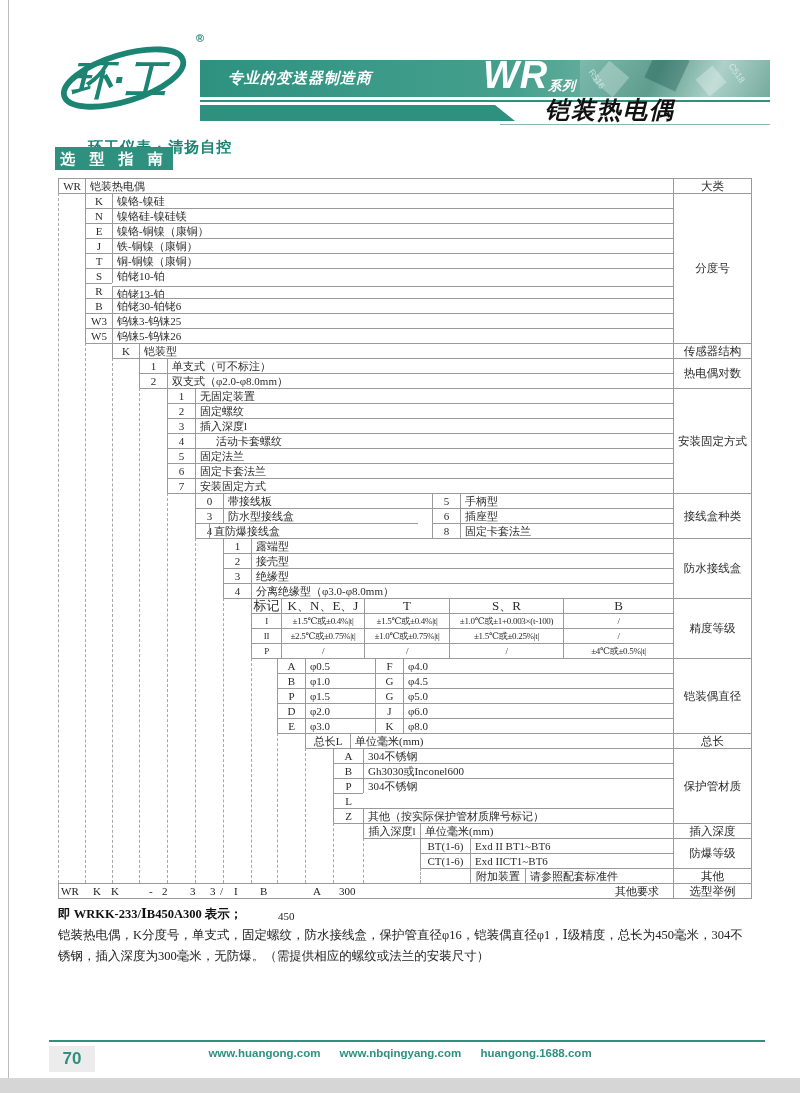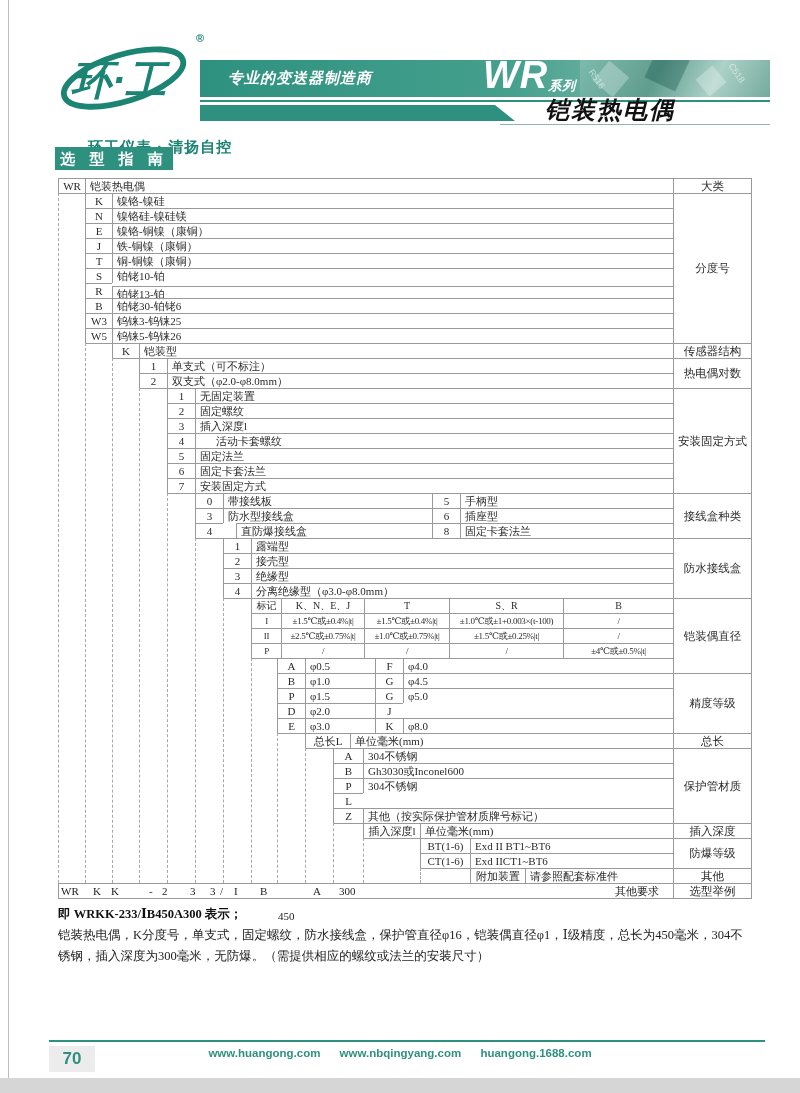--- a/index.html
+++ b/index.html
@@ -31,21 +31,21 @@
          font-size:15px;font-weight:bold;text-align:center;line-height:23px;letter-spacing:5px;}
 
   
   #tbl{position:absolute;left:0;top:0;width:800px;height:1093px;
        font-family:"Liberation Serif","DejaVu Serif",serif;}
   .cell{position:absolute;box-sizing:border-box;height:15px;line-height:14px;font-size:11px;color:#2b2b2b;
         border-top:1px solid #9a9a9a;border-left:1px solid #9a9a9a;white-space:nowrap;overflow:hidden;}
   .cell.code{text-align:center;}
   .cell.txt{padding-left:4px;text-align:left;}
   .cell.small{font-size:9px;letter-spacing:-0.3px;text-align:center;padding-left:0;}
-  .cell.hdr{font-size:10px;text-align:center;padding-left:0;}
+  .cell.hdr{font-size:13px;text-align:center;padding-left:0;}
   .cell.bb{border-bottom:1px solid #9a9a9a;height:16px;}
   .dash{position:absolute;width:0;border-left:1px dashed #a8a8a8;}
   .labelbox{position:absolute;box-sizing:border-box;border:1px solid #9a9a9a;}
   .labelcell{box-sizing:border-box;display:flex;align-items:center;justify-content:center;
              font-size:11.5px;color:#2b2b2b;border-bottom:1px solid #9a9a9a;}
   .labelcell:last-child{border-bottom:none;}
   .exbox{position:absolute;box-sizing:border-box;border-top:1px solid #9a9a9a;border-bottom:1px solid #9a9a9a;
          border-left:1px solid #9a9a9a;height:16px;font-size:11px;line-height:15px;}
   .excode{position:absolute;top:0;}
   .exreq{position:absolute;right:14px;top:0;}
@@ -141,21 +141,21 @@
       <div class="cell txt" style="left: 195px; top: 478px; width: 478px;">安装固定方式</div>
       <div class="cell code" style="left: 195px; top: 493px; width: 28px;">0</div>
       <div class="cell txt" style="left: 223px; top: 493px; width: 209px;">带接线板</div>
       <div class="cell code" style="left: 432px; top: 493px; width: 28px;">5</div>
       <div class="cell txt" style="left: 460px; top: 493px; width: 213px;">手柄型</div>
       <div class="cell code" style="left: 195px; top: 508px; width: 28px;">3</div>
       <div class="cell txt" style="left: 223px; top: 508px; width: 209px;">防水型接线盒</div>
       <div class="cell code" style="left: 432px; top: 508px; width: 28px;">6</div>
       <div class="cell txt" style="left: 460px; top: 508px; width: 213px;">插座型</div>
       <div class="cell code bb" style="left: 195px; top: 523px; width: 28px;">4</div>
-      <div class="cell txt" style="left: 236px; top: 523px; width: 209px;">直防爆接线盒</div>
+      <div class="cell txt" style="left: 209px; top: 523px; width: 209px;">直防爆接线盒</div>
       <div class="cell code" style="left: 432px; top: 523px; width: 28px;">8</div>
       <div class="cell txt" style="left: 460px; top: 523px; width: 213px;">固定卡套法兰</div>
       <div class="cell code" style="left: 223px; top: 538px; width: 28px;">1</div>
       <div class="cell txt" style="left: 251px; top: 538px; width: 422px;">露端型</div>
       <div class="cell code" style="left: 223px; top: 553px; width: 28px;">2</div>
       <div class="cell txt" style="left: 251px; top: 553px; width: 422px;">接壳型</div>
       <div class="cell code" style="left: 223px; top: 568px; width: 28px;">3</div>
       <div class="cell txt" style="left: 251px; top: 568px; width: 422px;">绝缘型</div>
       <div class="cell code bb" style="left: 223px; top: 583px; width: 28px;">4</div>
       <div class="cell txt" style="left: 251px; top: 583px; width: 422px;">分离绝缘型（φ3.0-φ8.0mm）</div>
@@ -187,20 +187,21 @@
       <div class="cell txt" style="left: 305px; top: 673px; width: 70px;">φ1.0</div>
       <div class="cell code" style="left: 375px; top: 673px; width: 28px;">G</div>
       <div class="cell txt" style="left: 403px; top: 673px; width: 270px;">φ4.5</div>
       <div class="cell code" style="left: 277px; top: 688px; width: 28px;">P</div>
       <div class="cell txt" style="left: 305px; top: 688px; width: 70px;">φ1.5</div>
       <div class="cell code" style="left: 375px; top: 688px; width: 28px;">G</div>
       <div class="cell txt" style="left: 403px; top: 688px; width: 270px;">φ5.0</div>
       <div class="cell code" style="left: 277px; top: 703px; width: 28px;">D</div>
       <div class="cell txt" style="left: 305px; top: 703px; width: 70px;">φ2.0</div>
       <div class="cell code" style="left: 375px; top: 703px; width: 28px;">J</div>
+      <div class="cell txt" style="left: 403px; top: 703px; width: 270px;">φ6.0</div>
       <div class="cell code bb" style="left: 277px; top: 718px; width: 28px;">E</div>
       <div class="cell txt" style="left: 305px; top: 718px; width: 70px;">φ3.0</div>
       <div class="cell code" style="left: 375px; top: 718px; width: 28px;">K</div>
       <div class="cell txt" style="left: 403px; top: 718px; width: 270px;">φ8.0</div>
       <div class="cell code bb" style="left: 305px; top: 733px; width: 45px;">总长L</div>
       <div class="cell txt" style="left: 350px; top: 733px; width: 323px;">单位毫米(mm)</div>
       <div class="cell code" style="left: 333px; top: 748px; width: 30px;">A</div>
       <div class="cell txt" style="left: 363px; top: 748px; width: 310px;">304不锈钢</div>
       <div class="cell code" style="left: 333px; top: 763px; width: 30px;">B</div>
       <div class="cell txt" style="left: 363px; top: 763px; width: 310px;">Gh3030或Inconel600</div>
@@ -247,22 +248,22 @@
       <div class="dash" style="left: 363px; top: 838px; height: 45px;"></div>
       <div class="dash" style="left: 420px; top: 868px; height: 15px;"></div>
       <div class="labelbox" style="left: 673px; top: 178px; width: 79px; height: 721px;">
         <div class="labelcell" style="height: 15px;">大类</div>
         <div class="labelcell" style="height: 150px;">分度号</div>
         <div class="labelcell" style="height: 15px;">传感器结构</div>
         <div class="labelcell" style="height: 30px;">热电偶对数</div>
         <div class="labelcell" style="height: 105px;">安装固定方式</div>
         <div class="labelcell" style="height: 45px;">接线盒种类</div>
         <div class="labelcell" style="height: 60px;">防水接线盒</div>
+        <div class="labelcell" style="height: 60px;">精度等级</div>
         <div class="labelcell" style="height: 75px;">铠装偶直径</div>
-        <div class="labelcell" style="height: 60px;">精度等级</div>
         <div class="labelcell" style="height: 15px;">总长</div>
         <div class="labelcell" style="height: 75px;">保护管材质</div>
         <div class="labelcell" style="height: 15px;">插入深度</div>
         <div class="labelcell" style="height: 30px;">防爆等级</div>
         <div class="labelcell" style="height: 15px;">其他</div>
         <div class="labelcell" style="height: 15px;">选型举例</div>
       </div>
     </div>
 
   <div class="note-title">即 WRKK-233/ⅠB450A300 表示；</div>

